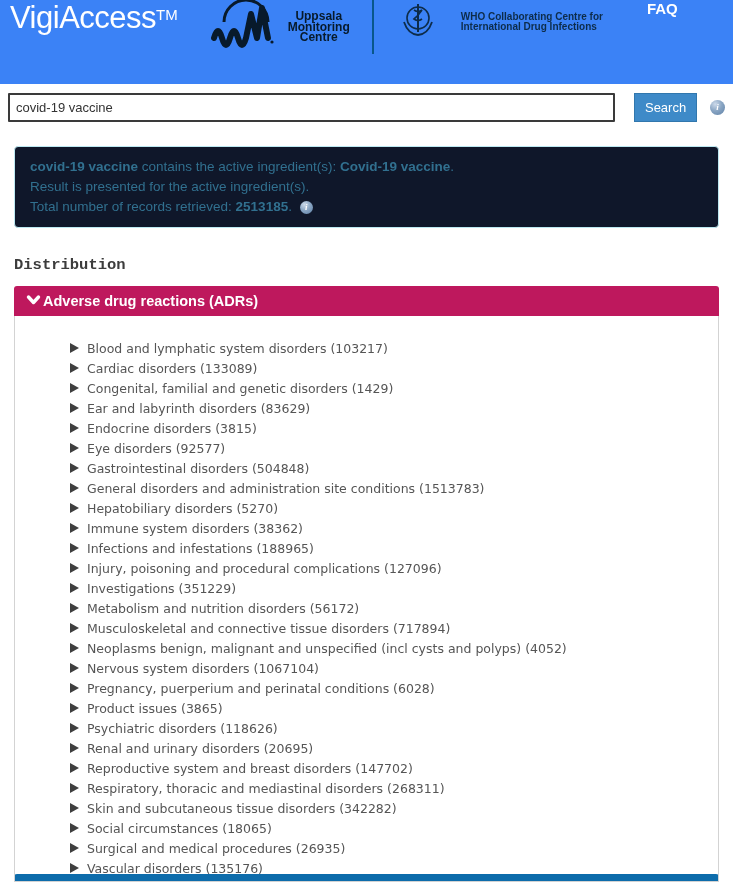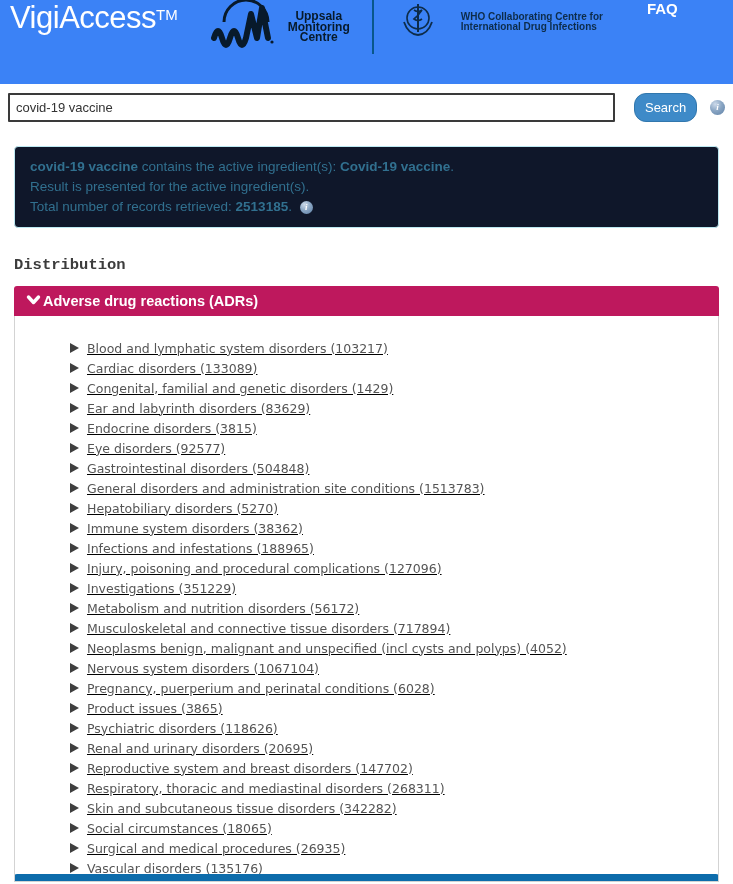--- a/index.html
+++ b/index.html
@@ -20,21 +20,21 @@
   .who{display:flex;align-items:center;}
   .who-text{color:#0d2c4a;font-size:10px;font-weight:700;line-height:10px;margin-left:23px;}
   .faq{color:#fff;font-size:15px;font-weight:700;margin-left:44px;cursor:pointer;}
   
   .search-row{display:flex;align-items:center;padding:9px 8px 0 8px;}
   .search-input{
     width:598px;height:23px;border:2px solid #3a3a3a;border-radius:1px;
     font-family:"Liberation Sans",sans-serif;font-size:13px;color:#333;padding:1px 6px;outline:none;
   }
   .search-btn{
-    margin-left:19px;background:#3e8ac8;border:1px solid #3177ad;border-radius:12px;
+    margin-left:19px;background:#3e8ac8;border:1px solid #3177ad;border-radius:0;
     color:#fff;font-family:"Liberation Sans",sans-serif;font-size:13px;
     padding:6px 10px;cursor:pointer;
   }
   .sphere{
     display:inline-block;width:14px;height:14px;border-radius:50%;
     background:radial-gradient(circle at 35% 28%, #cddaea 0%, #8aa6c4 45%, #5d80a6 100%);
     color:#fff;font-size:9px;font-weight:700;font-style:italic;
     text-align:center;line-height:14px;font-family:"Liberation Serif",serif;
     vertical-align:middle;
   }
@@ -52,21 +52,21 @@
   .acc-header{
     background:#be185d;color:#fff;height:30px;border-radius:3px 3px 0 0;
     display:flex;align-items:center;padding-left:12px;font-size:14.5px;font-weight:700;
     cursor:pointer;
   }
   .acc-header svg{margin-right:2px;}
   .panel{
     border:1px solid #d3d3d3;border-top:none;background:#fff;
     height:566px;box-sizing:border-box;padding-top:22px;position:relative;overflow:hidden;
   }
-  .adr-list{padding-left:55px;text-decoration:underline;}
+  .adr-list{padding-left:55px;}
   .adr-row{height:20px;display:flex;align-items:center;cursor:pointer;}
   .tri{
     width:0;height:0;border-left:9px solid #3f3f3f;
     border-top:5px solid transparent;border-bottom:5px solid transparent;
     margin-right:8px;flex:0 0 auto;
   }
   .adr-label{
     font-family:"DejaVu Sans",sans-serif;font-size:12.5px;color:#555;white-space:nowrap;
   }
   .next-header-sliver{

